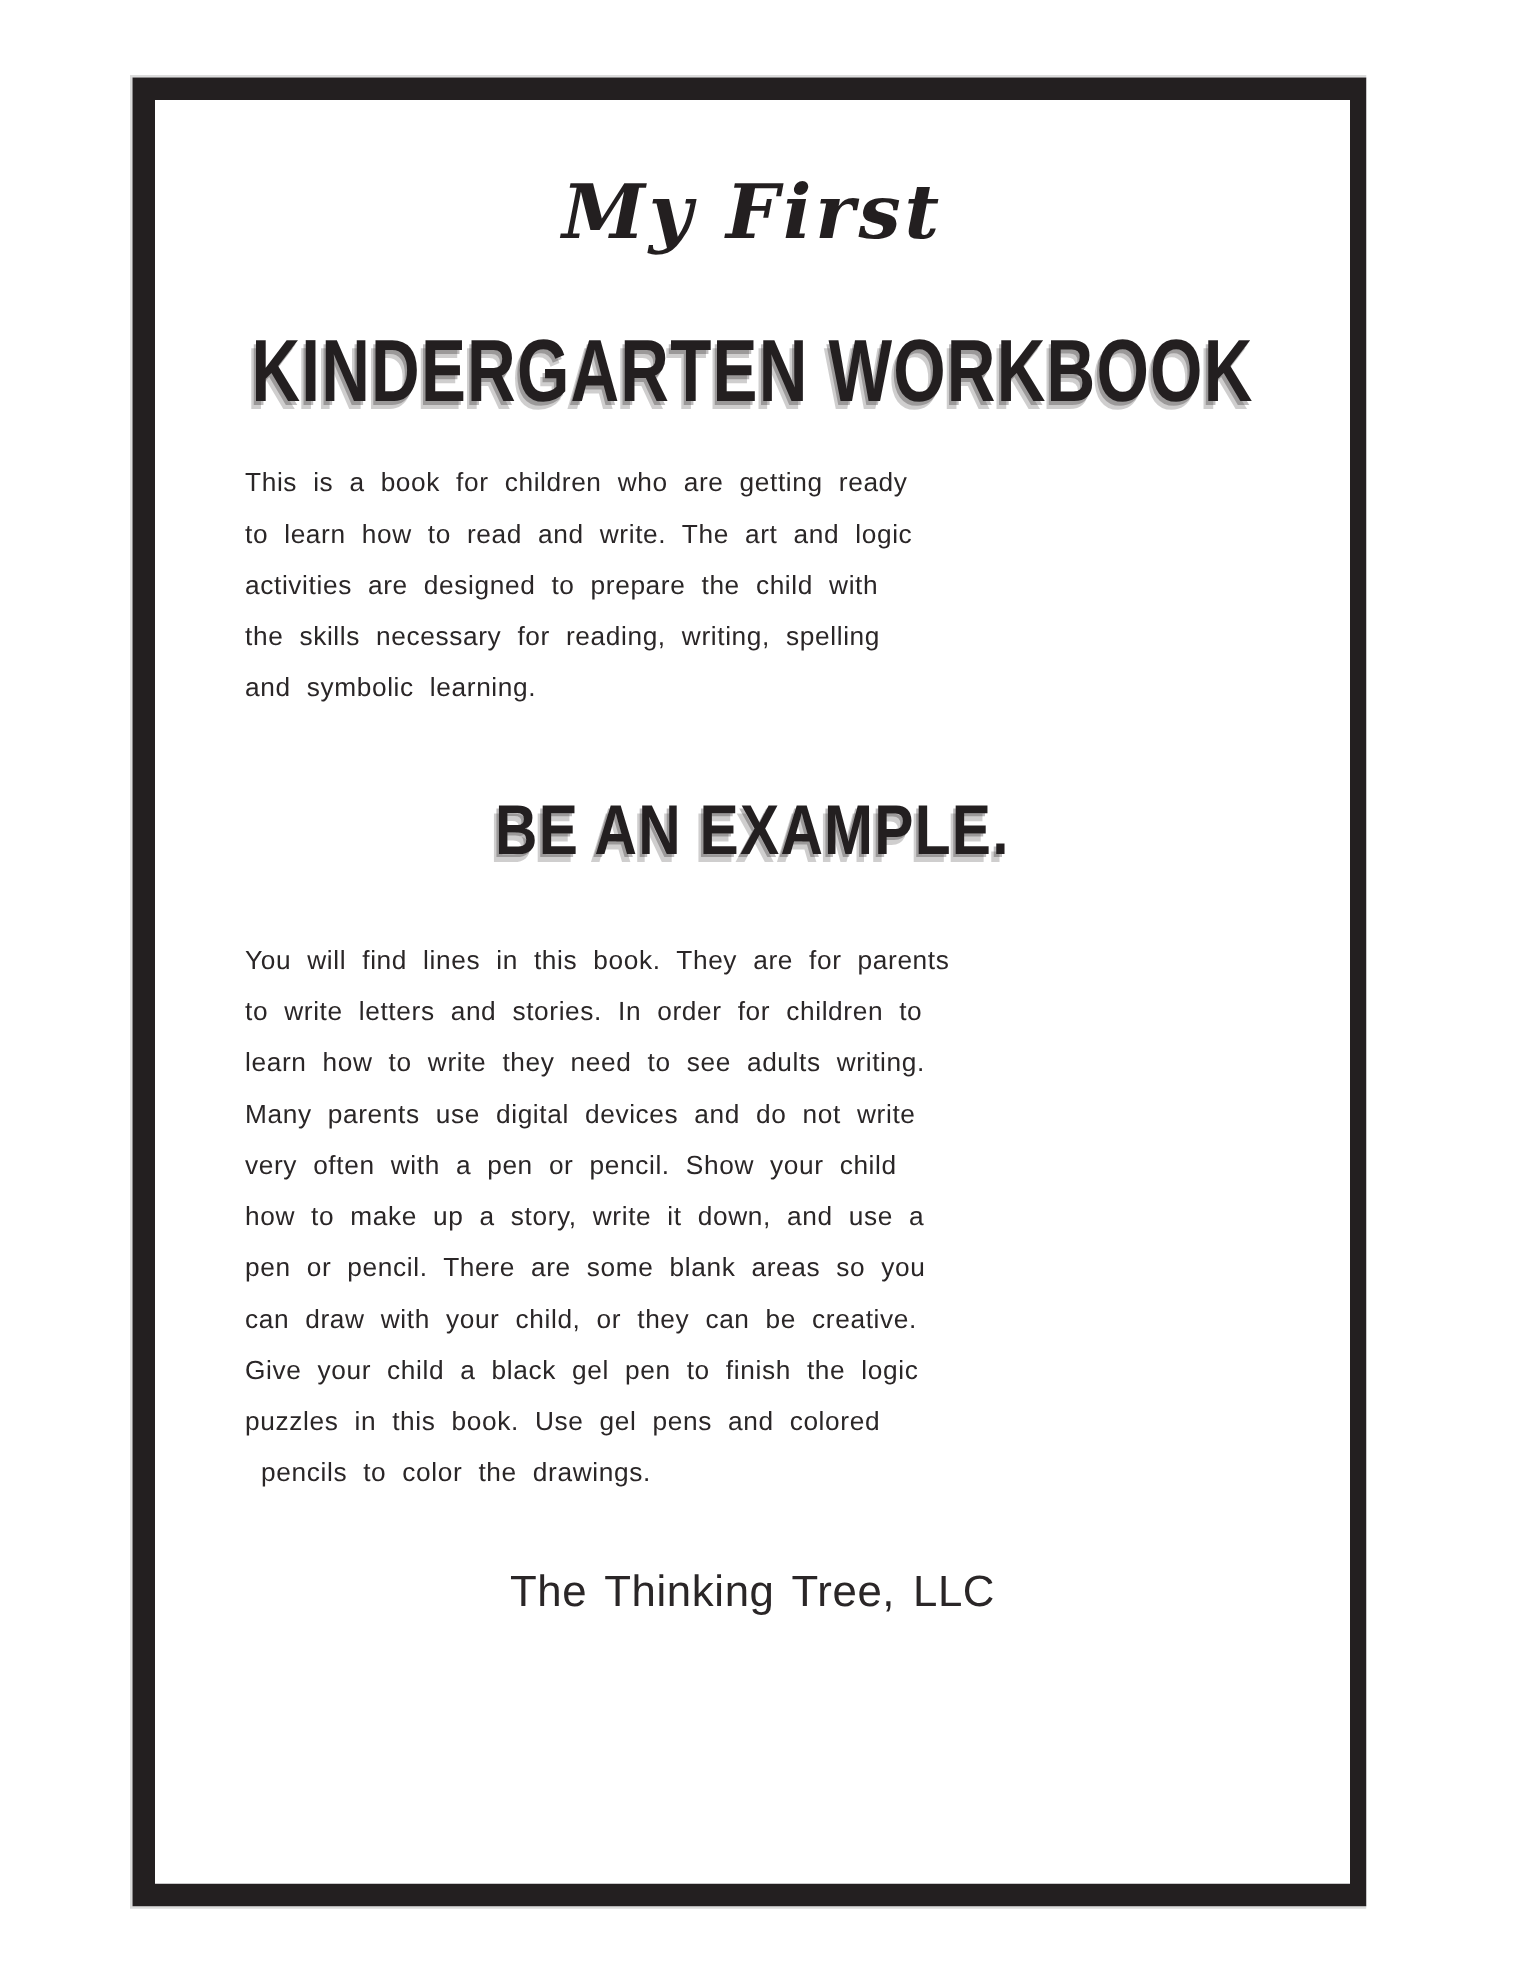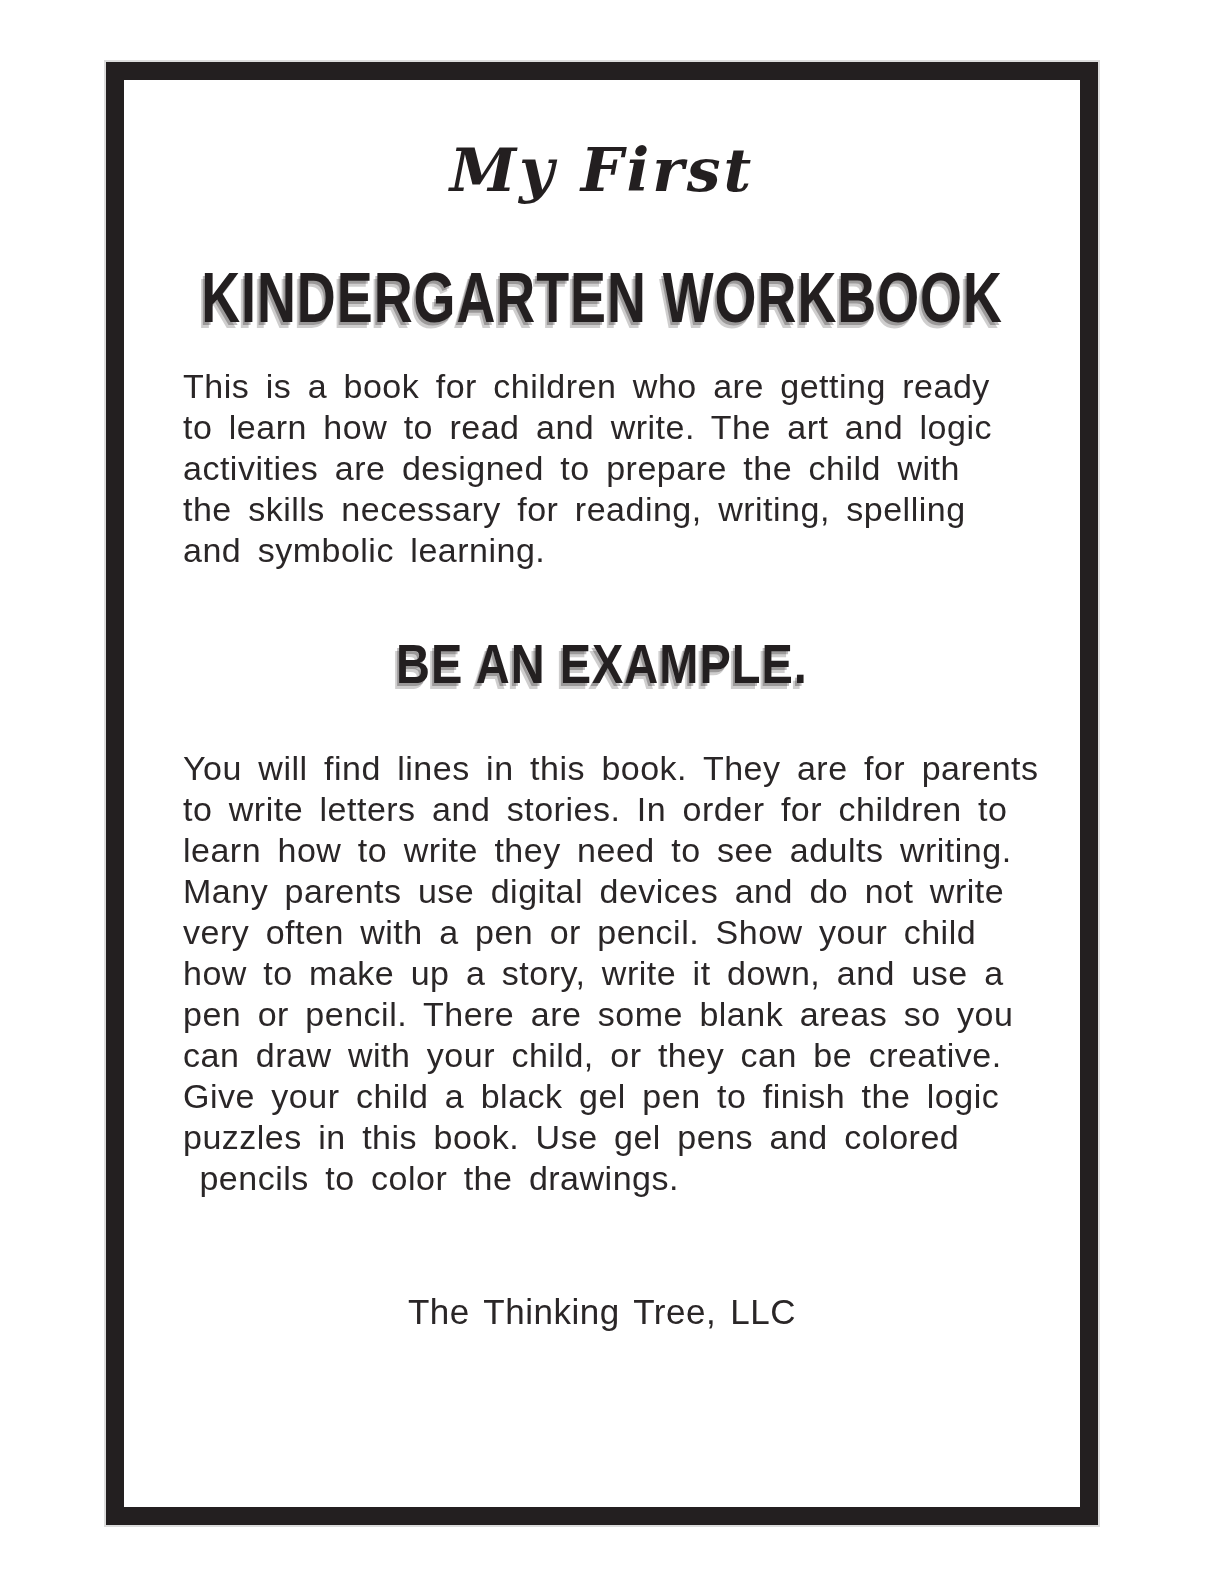--- a/index.html
+++ b/index.html
@@ -8,21 +8,21 @@
   }
   html,body{
     margin:0; padding:0;
     width:1224px; height:1584px;
     background:var(--paper);
     font-family:"Liberation Sans", sans-serif;
     color:var(--ink);
   }
   .page{
     position:relative;
-    width:1224px; height:1584px;
+    width:1093px; height:1584px;
     background:var(--paper);
     overflow:hidden;
   }
   .frame{
     position:absolute;
     left:106px; top:62px;
     width:992px; height:1463px;
     box-sizing:border-box;
     border:18px solid var(--ink);
     background:var(--paper);
@@ -60,39 +60,38 @@
     top:558px;
     font-size:47px; line-height:52px;
     letter-spacing:1px;
     transform:scale(1,1.2);
     transform-origin:center;
   }
   
   .para{
     position:absolute;
     margin:0;
-    left:59px;
-    font-size:34px; line-height:41px;
+    left:72px;
+    font-size:21px; line-height:41px;
     font-weight:400;
     letter-spacing:0.5px;
     word-spacing:6.5px;
     color:#2a2627;
     white-space:pre;
   }
   .para-intro{ top:286px; }
   .para-body{ top:668px; }
   
   .footer{
     position:absolute; left:0; right:0; top:1169px;
     text-align:center;
     font-size:35px; line-height:50px;
     letter-spacing:0.5px;
     word-spacing:4px;
     color:#2a2627;
-    margin-top:38px;
   }
 </style>
 </head>
 <body>
 
 <div class="page">
   <div class="frame">
 
     <div class="pretitle">My First</div>
 

